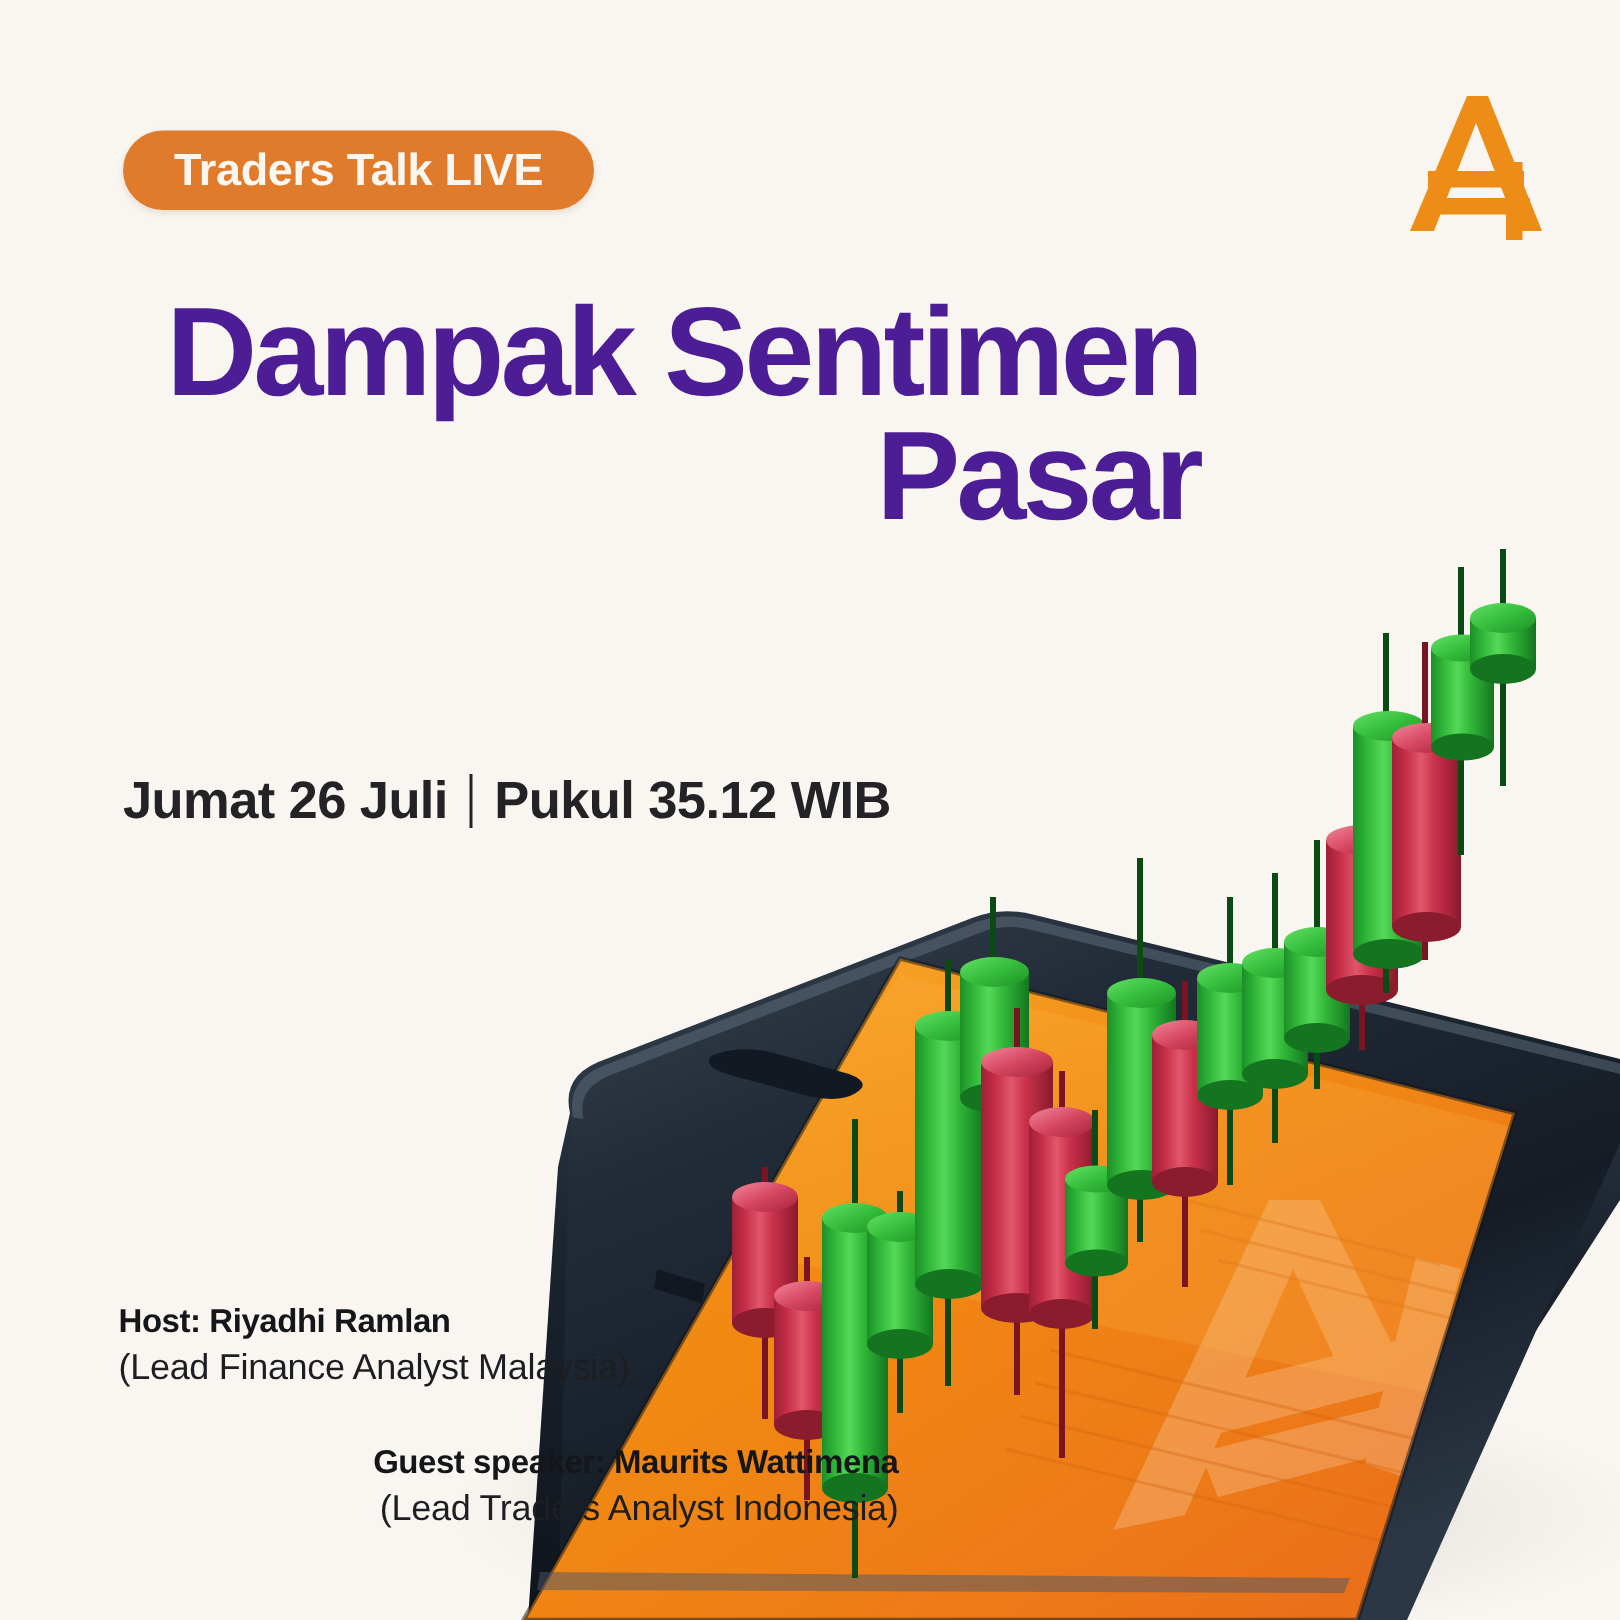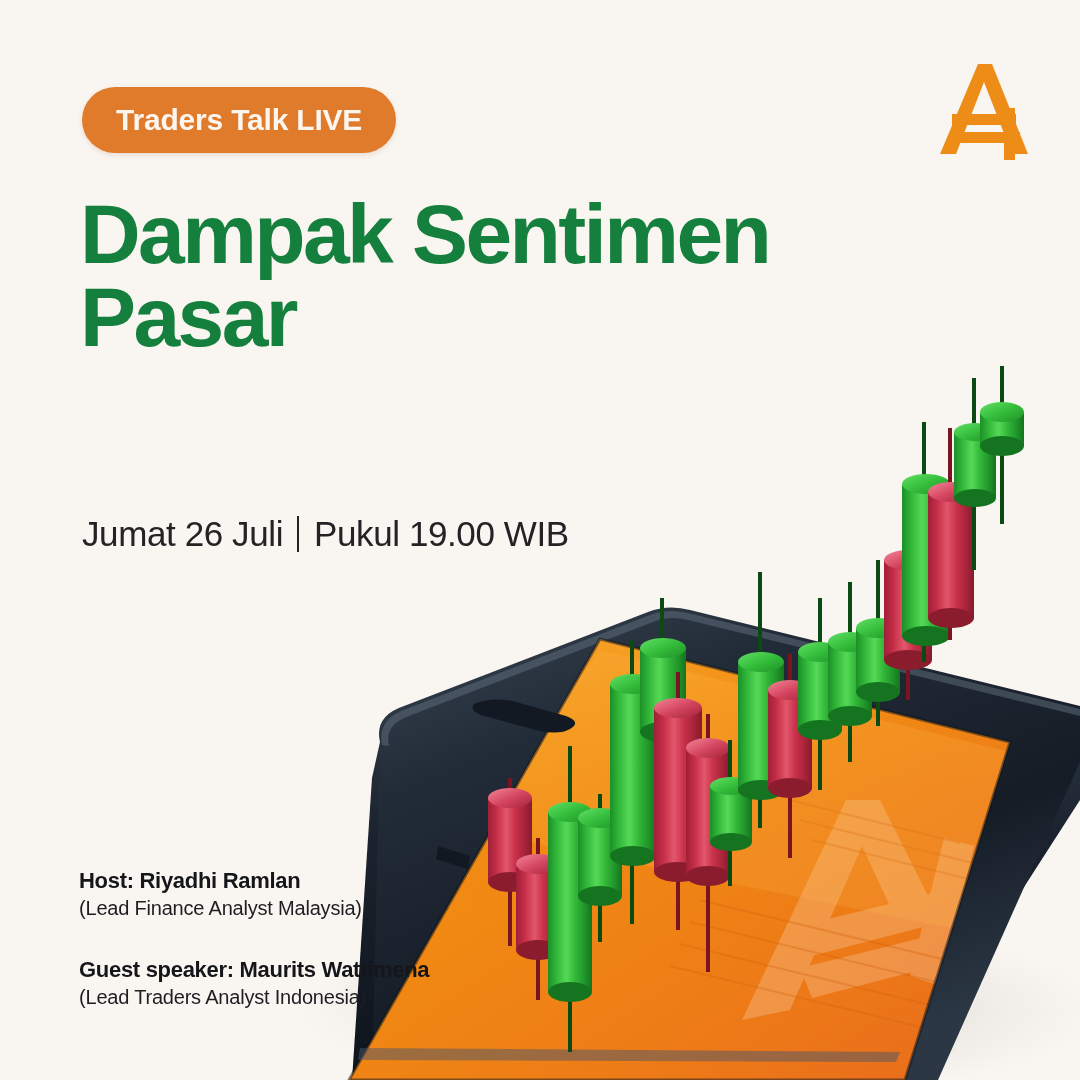--- a/index.html
+++ b/index.html
@@ -13,79 +13,80 @@
   #poster {
     position:absolute; inset:0;
     width:1080px; height:1080px;
     background:#F9F5F0;
     overflow:hidden;
   }
 
   
   #badge {
     position:absolute; left:82px; top:87px;
-    height:66px; padding:0 34px;
+    height:53px; padding:0 34px;
     display:flex; align-items:center;
     background:#E07B2C;
     border-radius:33px;
     box-shadow:0 2px 5px rgba(120,70,20,.13);
   }
   #badge .badge-label {
     color:#FBF6F0;
     font-size:30px;
     font-weight:bold;
     letter-spacing:-.2px;
     white-space:nowrap;
   }
 
   
   #logo { position:absolute; left:932px; top:58px; width:106px; height:104px; }
 
   
   #headline {
     position:absolute; left:80px; top:193px;
     width:720px;
-    color:#15803d;
+    color:#4c1d95;
     font-size:84px;
     font-weight:bold;
     line-height:.99;
     letter-spacing:-2.6px;
+    text-align:right;
   }
   #headline .hl-line { display:block; white-space:nowrap; }
 
   
   #datetime {
     position:absolute; left:82px; top:514px;
     display:flex; align-items:center;
     color:#232326;
     font-size:35px;
-    font-weight:normal;
+    font-weight:bold;
     letter-spacing:-.4px;
     white-space:nowrap;
   }
   #datetime .dt-sep {
     display:inline-block;
     width:2px; height:36px;
     background:#232326;
     margin:0 15px 0 14px;
   }
 
   
   #credits { position:absolute; left:79px; top:866px; width:520px; }
   .credit-block { margin-bottom:32px; }
-  .credit-block:last-child { margin-bottom:0; }
+  .credit-block:last-child { margin-bottom:0;text-align:right; }
   .credit-name {
     color:#15161A;
     font-size:22px; font-weight:bold;
     letter-spacing:-.3px; line-height:1.32;
     white-space:nowrap;
   }
   .credit-role {
     color:#1D1E22;
-    font-size:20px; font-weight:normal;
+    font-size:24px; font-weight:normal;
     letter-spacing:-.2px; line-height:1.38;
     white-space:nowrap;
   }
 
   
   #illustration {
     position:absolute; left:0; top:0;
     width:1080px; height:1080px;
     pointer-events:none;
   }
@@ -350,21 +351,21 @@
   </svg>
 
   <h1 id="headline">
     <span class="hl-line">Dampak Sentimen</span>
     <span class="hl-line">Pasar</span>
   </h1>
 
   <div id="datetime">
     <span>Jumat 26 Juli</span>
     <span class="dt-sep"></span>
-    <span>Pukul 19.00 WIB</span>
+    <span>Pukul 35.12 WIB</span>
   </div>
 
   <div id="credits">
     <div class="credit-block">
       <div class="credit-name">Host: Riyadhi Ramlan</div>
       <div class="credit-role">(Lead Finance Analyst Malaysia)</div>
     </div>
     <div class="credit-block">
       <div class="credit-name">Guest speaker: Maurits Wattimena</div>
       <div class="credit-role">(Lead Traders Analyst Indonesia)</div>

